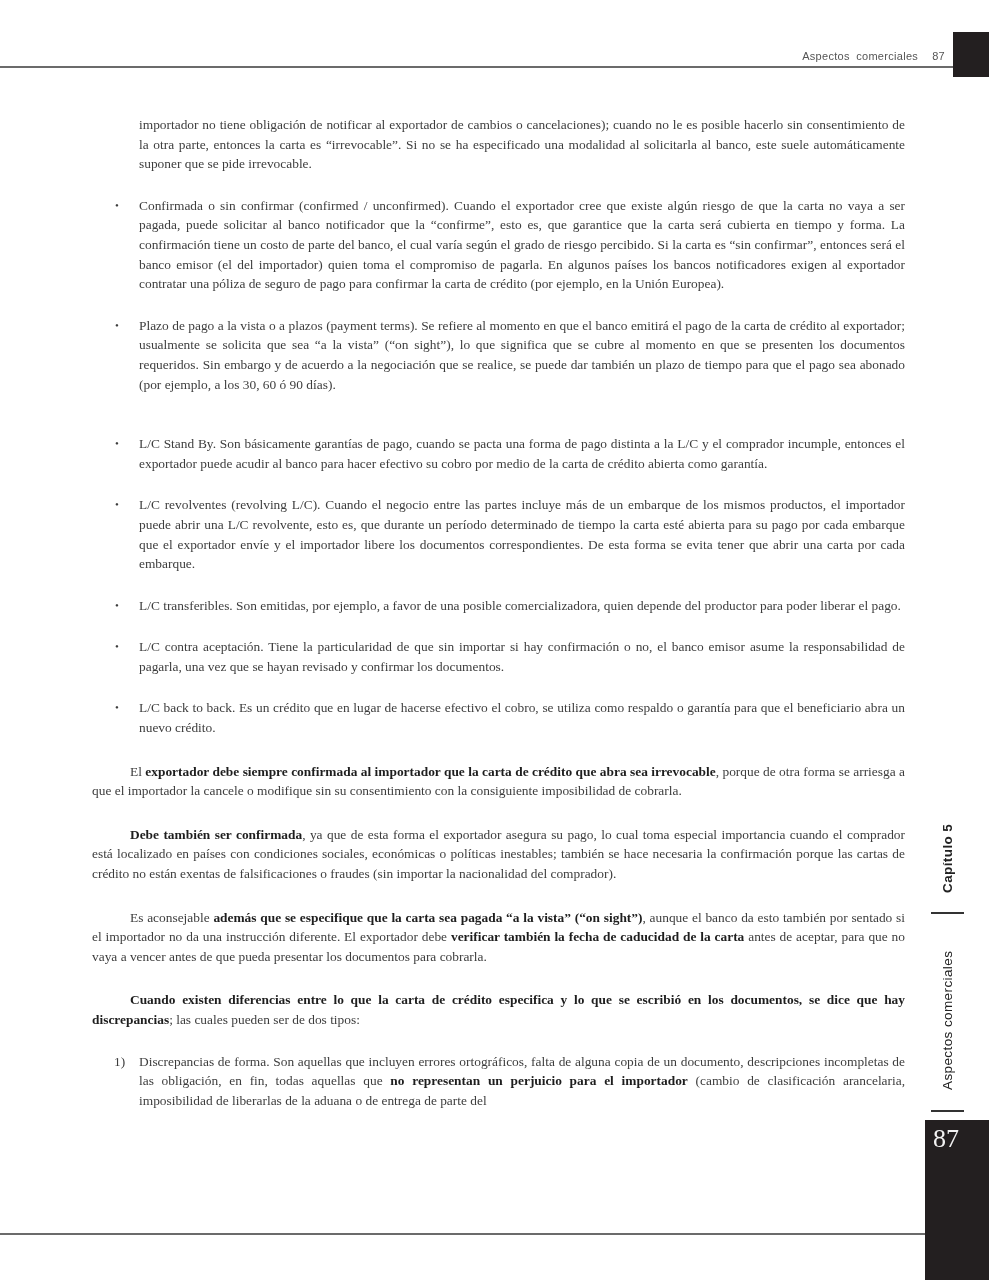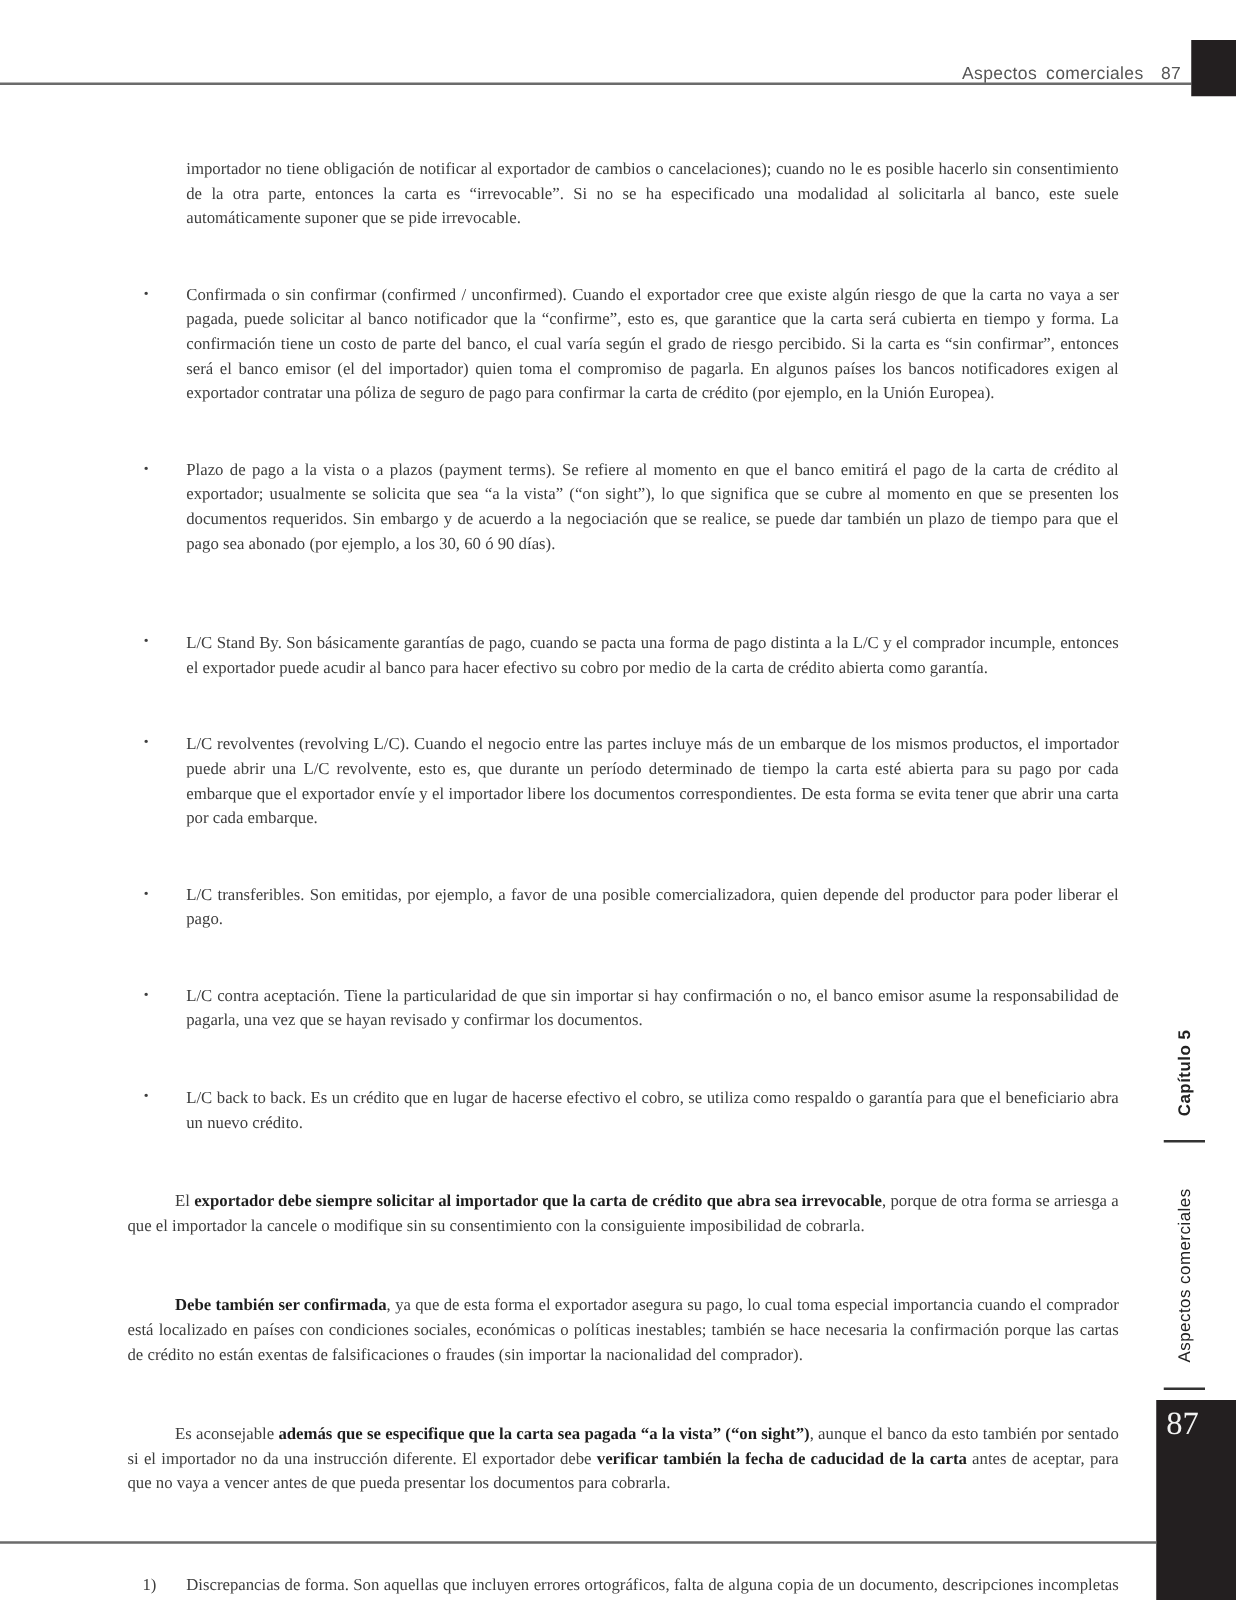--- a/index.html
+++ b/index.html
@@ -4,38 +4,38 @@
 <style>
   html, body { margin: 0; padding: 0; }
   body {
     width: 989px; height: 1280px; position: relative; overflow: hidden;
     background: #ffffff; color: #3a3a3a;
     font-family: "Liberation Serif", "DejaVu Serif", serif;
   }
   .header-text {
     position: absolute; top: 50px; right: 44px;
     font-family: "Liberation Sans", "DejaVu Sans", sans-serif;
-    font-size: 14px; color: #555; letter-spacing: 0.3px; word-spacing: 3px;
+    font-size: 11px; color: #555; letter-spacing: 0.3px; word-spacing: 3px;
     white-space: nowrap;
   }
   .header-text .pg { margin-left: 14px; }
   .header-rule {
     position: absolute; top: 66px; left: 0; width: 953px; height: 2px;
     background: #6b6b6b;
   }
   .corner-block {
     position: absolute; top: 32px; left: 953px; width: 36px; height: 45px;
     background: #231f20;
   }
   .content {
     position: absolute; left: 90px; top: 113px; width: 817px;
     font-size: 13.4px; line-height: 19.6px; text-align: justify;
     color: #3d3d3d;
   }
-  .content p { margin: 12px; }
+  .content p { margin: 2px; }
   .indent-block { padding-left: 47px; }
   .bullet { position: relative; padding-left: 47px; }
   .bullet .dot {
     position: absolute; left: 25px; top: 0; font-size: 11px;
   }
   .gap-18 { height: 18px; }
   .gap-20 { height: 20px; }
   .para-indent { text-indent: 38px; }
   .content b { color: #1e1e1e; }
   .numbered { position: relative; padding-left: 47px; }
@@ -108,29 +108,30 @@
     <span class="dot">•</span>
     <p>L/C contra aceptación.  Tiene la particularidad de que sin importar si hay confirmación o no, el banco emisor asume la responsabilidad de pagarla, una vez que se hayan revisado y confirmar los documentos.</p>
   </div>
   <div class="gap-18"></div>
   <div class="bullet">
     <span class="dot">•</span>
     <p>L/C back to back.  Es un crédito que en lugar de hacerse efectivo el cobro, se utiliza como respaldo o garantía para que el beneficiario abra un nuevo crédito.</p>
   </div>
   <div class="gap-20"></div>
 
-  <p class="para-indent"><span>El </span><b>exportador debe siempre solicitar al importador que la carta de crédito que abra sea irrevocable</b><span>, porque de otra forma se arriesga a que el importador la cancele o modifique sin su consentimiento con la consiguiente imposibilidad de cobrarla.</span></p>
+  <p class="para-indent"><span>El </span><b>exportador debe siempre confirmada al importador que la carta de crédito que abra sea irrevocable</b><span>, porque de otra forma se arriesga a que el importador la cancele o modifique sin su consentimiento con la consiguiente imposibilidad de cobrarla.</span></p>
   <div class="gap-20"></div>
 
   <p class="para-indent"><b>Debe también ser confirmada</b><span>, ya que de esta forma el exportador asegura su pago, lo cual toma especial importancia cuando el comprador está localizado en países con condiciones sociales, económicas o políticas inestables; también se hace necesaria la confirmación porque las cartas de crédito no están exentas de falsificaciones o fraudes (sin importar la nacionalidad del comprador).</span></p>
   <div class="gap-20"></div>
 
   <p class="para-indent"><span>Es aconsejable </span><b>además que se especifique que la carta sea pagada “a la vista” (“on sight”)</b><span>, aunque el banco da esto también por sentado si el importador no da una instrucción diferente.  El exportador debe </span><b>verificar también la fecha de caducidad de la carta</b><span> antes de aceptar, para que no vaya a vencer antes de que pueda presentar los documentos para cobrarla.</span></p>
   <div class="gap-20"></div>
 
+  <p class="para-indent"><b>Cuando existen diferencias entre lo que la carta de crédito especifica y lo que se escribió en los documentos, se dice que hay discrepancias</b><span>; las cuales pueden ser de dos tipos:</span></p>
   <div class="gap-18"></div>
 
   <div class="numbered">
     <span class="num">1)</span>
     <p><span>Discrepancias de forma. Son aquellas que incluyen errores ortográficos, falta de alguna copia de un documento, descripciones incompletas de las obligación, en fin, todas aquellas que </span><b>no representan un perjuicio para el importador</b><span> (cambio de clasificación arancelaria, imposibilidad de liberarlas de la aduana o de entrega de parte del</span></p>
   </div>
 </div>
 
 <div class="side-vert side-chapter">Capítulo 5</div>
 <div class="side-sep" style="top:912px;"></div>

